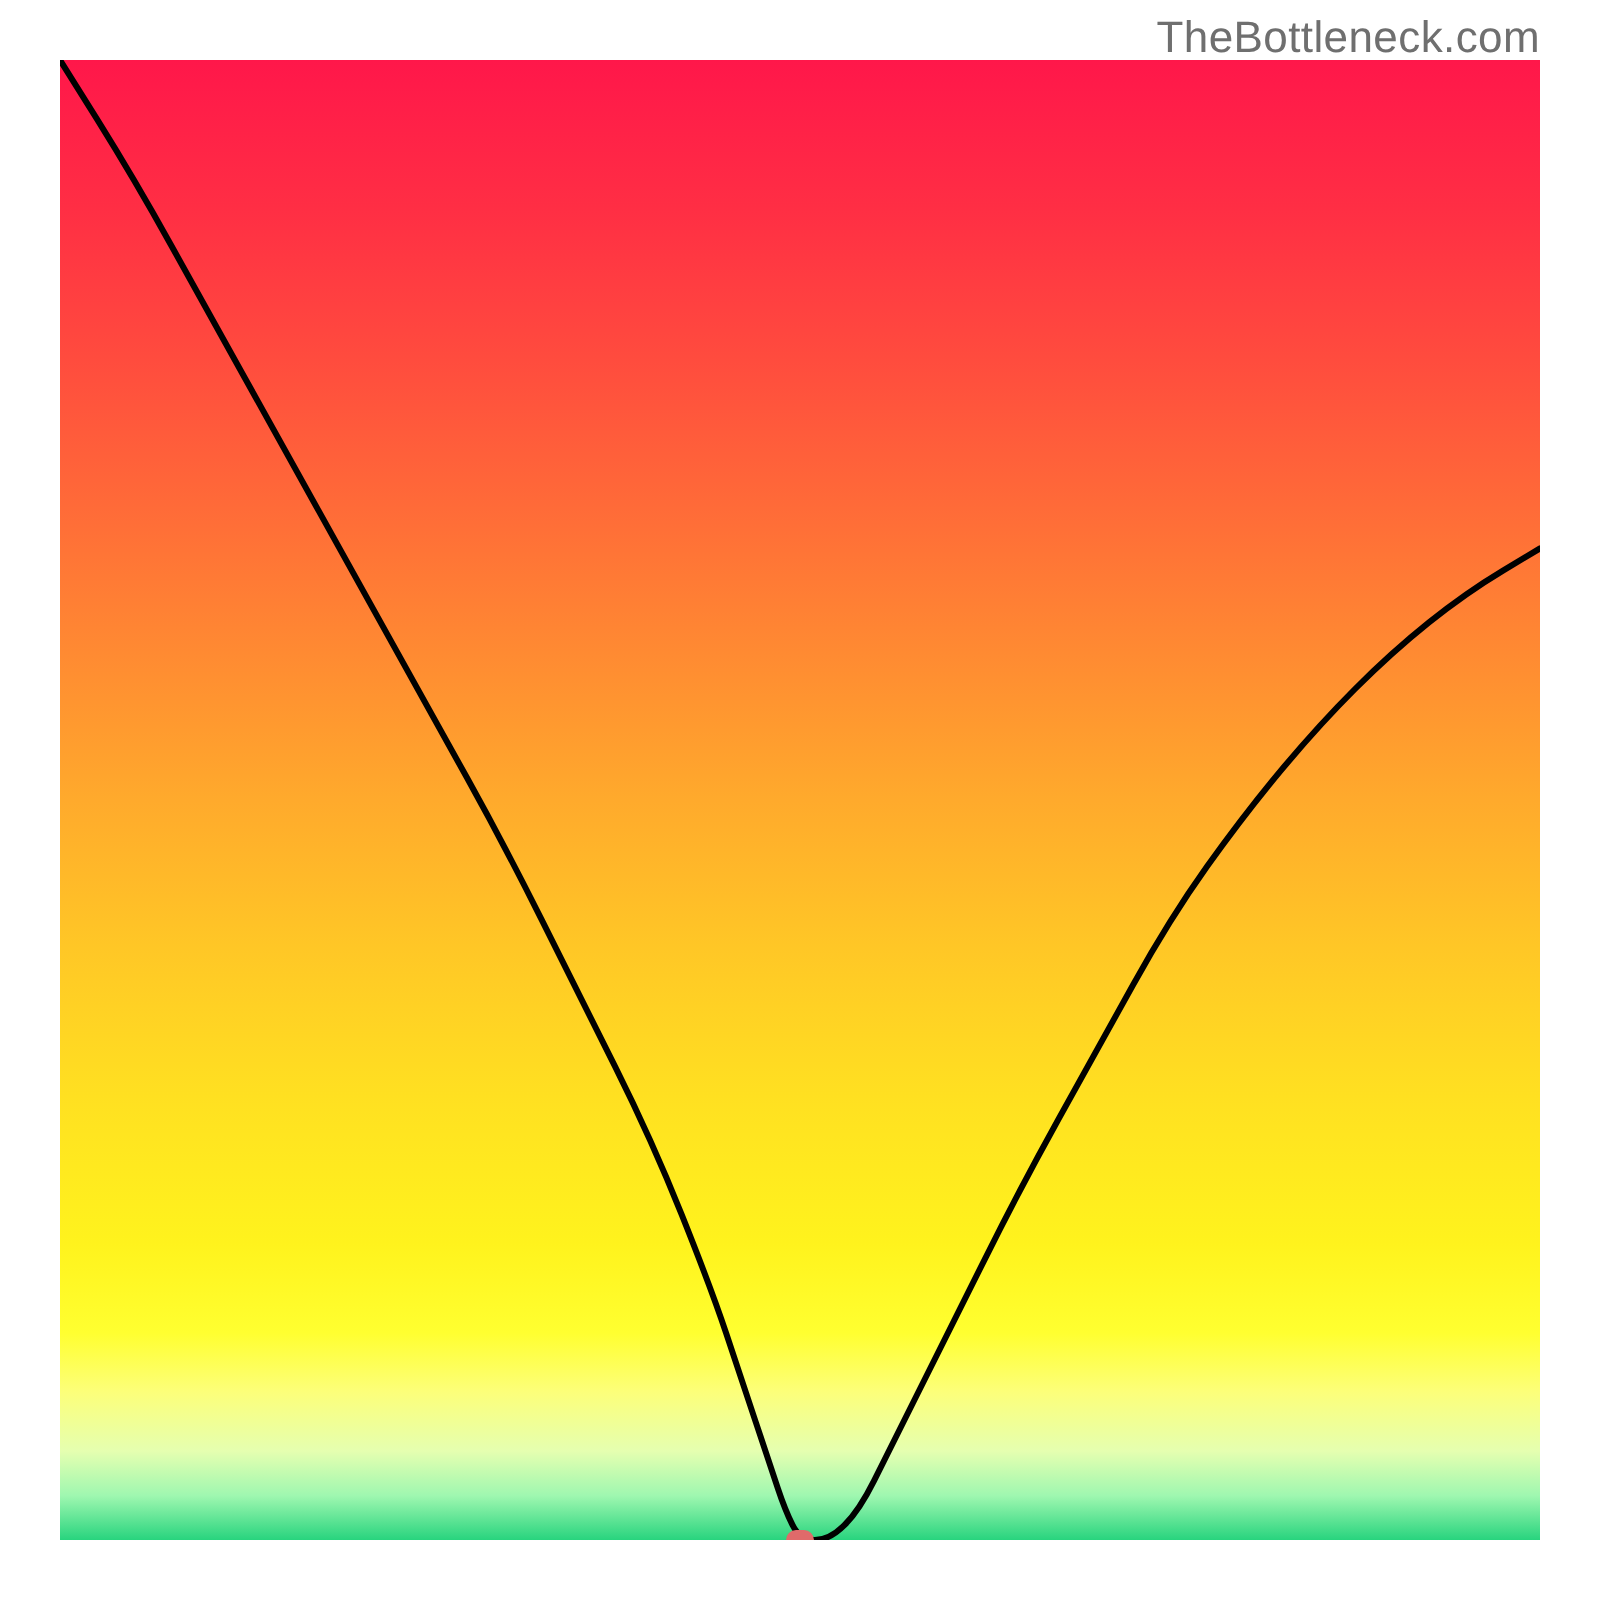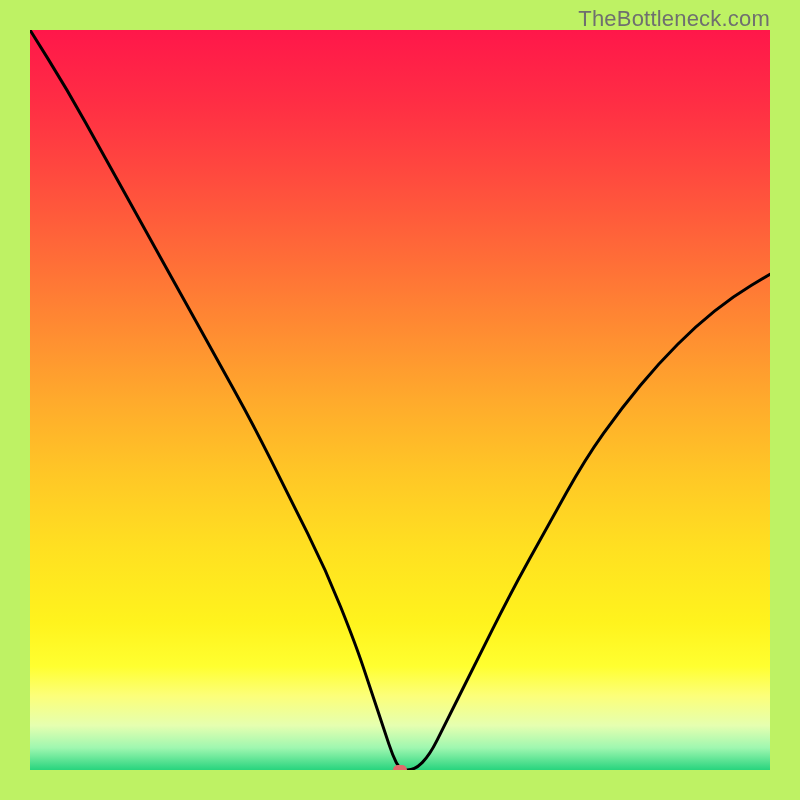--- a/index.html
+++ b/index.html
@@ -8,21 +8,21 @@
     width: 800px;
     height: 800px;
     background: #000;
     overflow: hidden;
     font-family: Arial, Helvetica, sans-serif;
   }
   .frame {
     position: relative;
     width: 800px;
     height: 800px;
-    background: #bef264;
+    background: #ffffff;
   }
   .plot {
     position: absolute;
     left: 30px;
     top: 30px;
     width: 740px;
     height: 740px;
     overflow: hidden;
   }
   .gradient {

